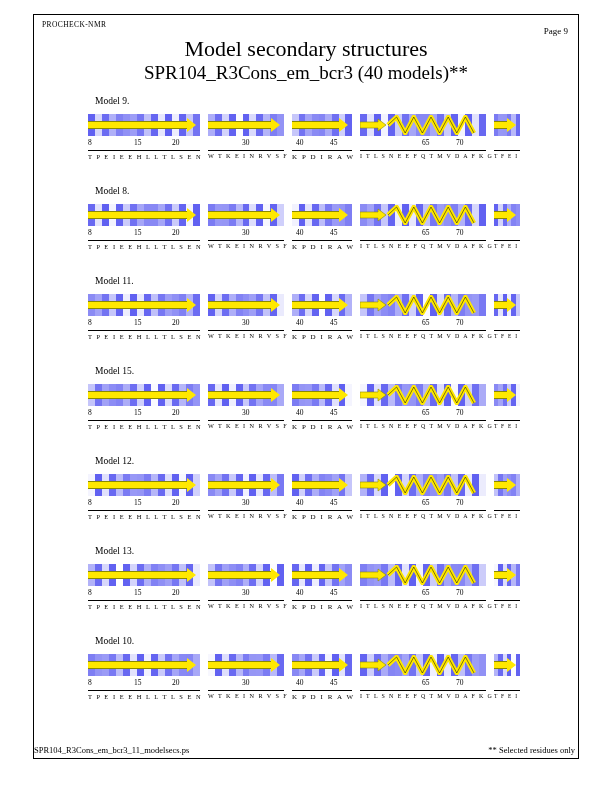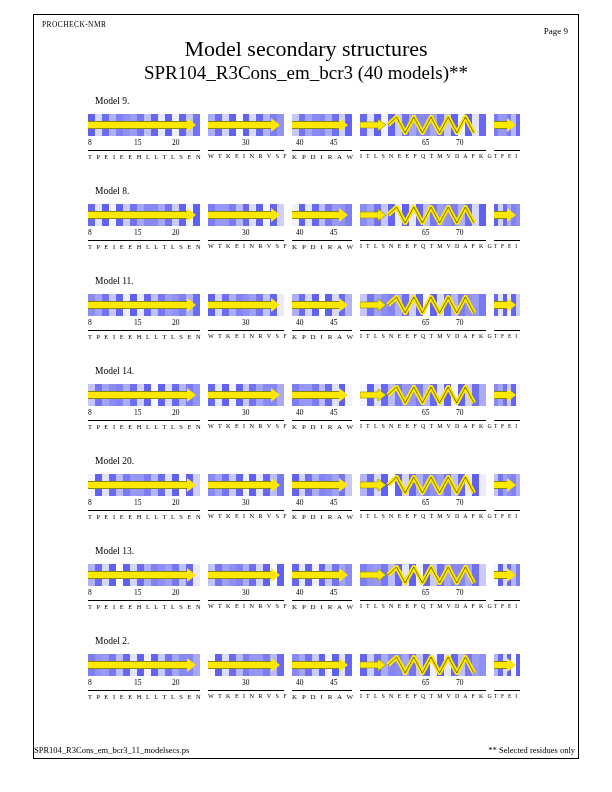--- a/index.html
+++ b/index.html
@@ -511,21 +511,21 @@
             <div class="arrow-body" style="width: 13px;"></div>
             <div class="arrow-head" style="left: 13px;"></div>
           </div>
           <div class="ticks"></div>
           <div class="seqline" style="width: 26px;"></div>
           <div class="seq" style="width: 26px; transform: scale(0.779221); transform-origin: left top;">T F E I</div>
         </div>
       </div>
     </div>
     <div class="model" style="top: 366px;">
-      <div class="model-label">Model 14.</div>
+      <div class="model-label">Model 15.</div>
       <div class="panels">
         <div class="panel" style="left: 0px; width: 112px;">
           <div class="strip" style="width: 112px;">
             <div class="cell" style="left: 0px; width: 7.6px; background: rgb(197, 197, 250);"></div>
             <div class="cell" style="left: 7px; width: 7.6px; background: rgb(116, 116, 242);"></div>
             <div class="cell" style="left: 14px; width: 7.6px; background: rgb(161, 161, 246);"></div>
             <div class="cell" style="left: 21px; width: 7.6px; background: rgb(140, 140, 245);"></div>
             <div class="cell" style="left: 28px; width: 7.6px; background: rgb(131, 131, 244);"></div>
             <div class="cell" style="left: 35px; width: 7.6px; background: rgb(172, 172, 247);"></div>
             <div class="cell" style="left: 42px; width: 7.6px; background: rgb(110, 110, 242);"></div>
@@ -644,21 +644,21 @@
             <div class="arrow-body" style="width: 13px;"></div>
             <div class="arrow-head" style="left: 13px;"></div>
           </div>
           <div class="ticks"></div>
           <div class="seqline" style="width: 26px;"></div>
           <div class="seq" style="width: 26px; transform: scale(0.779221); transform-origin: left top;">T F E I</div>
         </div>
       </div>
     </div>
     <div class="model" style="top: 456px;">
-      <div class="model-label">Model 20.</div>
+      <div class="model-label">Model 12.</div>
       <div class="panels">
         <div class="panel" style="left: 0px; width: 112px;">
           <div class="strip" style="width: 112px;">
             <div class="cell" style="left: 0px; width: 7.6px; background: rgb(244, 244, 254);"></div>
             <div class="cell" style="left: 7px; width: 7.6px; background: rgb(96, 96, 241);"></div>
             <div class="cell" style="left: 14px; width: 7.6px; background: rgb(225, 225, 252);"></div>
             <div class="cell" style="left: 21px; width: 7.6px; background: rgb(104, 104, 241);"></div>
             <div class="cell" style="left: 28px; width: 7.6px; background: rgb(186, 186, 249);"></div>
             <div class="cell" style="left: 35px; width: 7.6px; background: rgb(122, 122, 243);"></div>
             <div class="cell" style="left: 42px; width: 7.6px; background: rgb(152, 152, 246);"></div>
@@ -910,21 +910,21 @@
             <div class="arrow-body" style="width: 13px;"></div>
             <div class="arrow-head" style="left: 13px;"></div>
           </div>
           <div class="ticks"></div>
           <div class="seqline" style="width: 26px;"></div>
           <div class="seq" style="width: 26px; transform: scale(0.779221); transform-origin: left top;">T F E I</div>
         </div>
       </div>
     </div>
     <div class="model" style="top: 636px;">
-      <div class="model-label">Model 2.</div>
+      <div class="model-label">Model 10.</div>
       <div class="panels">
         <div class="panel" style="left: 0px; width: 112px;">
           <div class="strip" style="width: 112px;">
             <div class="cell" style="left: 0px; width: 7.6px; background: rgb(126, 126, 243);"></div>
             <div class="cell" style="left: 7px; width: 7.6px; background: rgb(147, 147, 245);"></div>
             <div class="cell" style="left: 14px; width: 7.6px; background: rgb(154, 154, 246);"></div>
             <div class="cell" style="left: 21px; width: 7.6px; background: rgb(120, 120, 243);"></div>
             <div class="cell" style="left: 28px; width: 7.6px; background: rgb(188, 188, 249);"></div>
             <div class="cell" style="left: 35px; width: 7.6px; background: rgb(103, 103, 241);"></div>
             <div class="cell" style="left: 42px; width: 7.6px; background: rgb(227, 227, 252);"></div>

